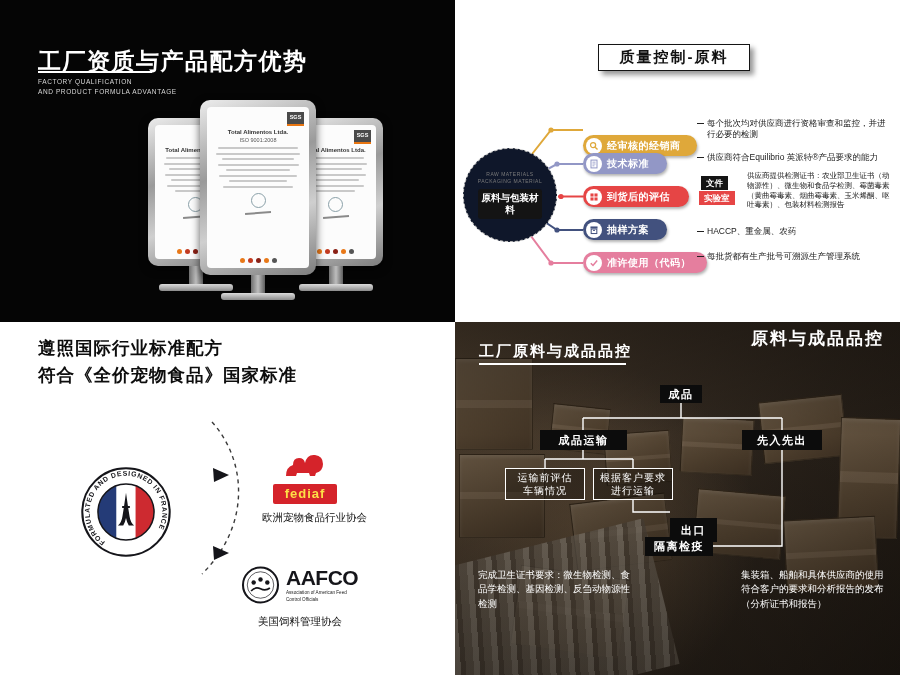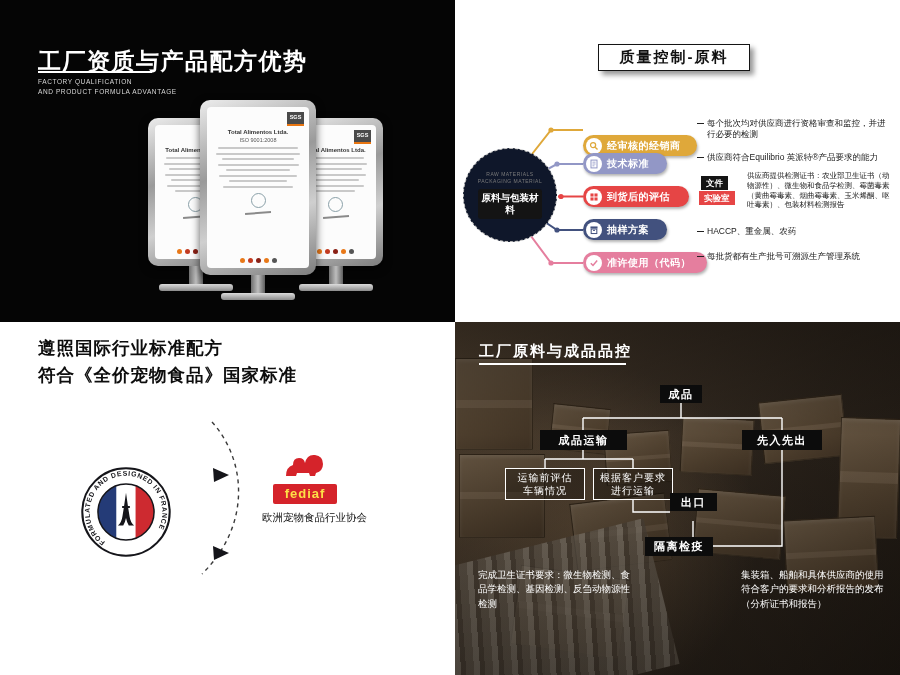--- a/index.html
+++ b/index.html
@@ -313,39 +313,57 @@
     </svg>
 
     <div class="fediaf-block">
       <svg width="46" height="30" viewBox="0 0 46 30">
         <path d="M4 28 Q4 19 11 17 Q11 10 17 10 Q22 10 23 15 Q25 6 33 7 Q41 8 41 16 Q41 23 34 25 L33 28 L28 28 L27 25 L15 25 L14 28 Z" fill="#d5232a"></path>
       </svg>
       <div class="fediaf-box" style="background-color: rgb(213, 35, 42);">fediaf</div>
       <div class="assoc-caption">欧洲宠物食品行业协会</div>
     </div>
 
+    <div class="aafco-block">
+      <div class="aafco-row">
+        <svg width="46" height="46" viewBox="0 0 48 48">
+          <circle cx="24" cy="24" r="20.5" fill="none" stroke="#15151a" stroke-width="2.4"></circle>
+          <circle cx="24" cy="24" r="15.5" fill="none" stroke="#15151a" stroke-width="0.8"></circle>
+          <circle cx="16" cy="21" r="2.6" fill="#15151a"></circle>
+          <circle cx="24" cy="17.5" r="2.6" fill="#15151a"></circle>
+          <circle cx="32" cy="21" r="2.6" fill="#15151a"></circle>
+          <path d="M13 31 Q18 25.5 24 28.5 Q30 31.5 35 27.5" fill="none" stroke="#15151a" stroke-width="2"></path>
+        </svg>
+        <div class="aafco-text">
+          <div class="aafco-name">AAFCO</div>
+          <div class="aafco-sub">Association of American Feed Control Officials</div>
+        </div>
+      </div>
+      <div class="assoc-caption">美国饲料管理协会</div>
+    </div>
   </section>
 
   <section class="q q-br">
     <div class="photo">
       <div class="crate" style="left:0;top:36px;width:78px;height:92px"></div>
       <div class="crate" style="left:4px;top:132px;width:86px;height:84px"></div>
       <div class="crate" style="left:96px;top:84px;width:58px;height:46px;transform:rotate(6deg)"></div>
       <div class="crate" style="left:150px;top:110px;width:66px;height:52px;transform:rotate(-4deg)"></div>
       <div class="crate" style="left:226px;top:96px;width:72px;height:56px;transform:rotate(3deg)"></div>
       <div class="crate" style="left:306px;top:76px;width:84px;height:62px;transform:rotate(-6deg)"></div>
       <div class="crate" style="left:384px;top:96px;width:60px;height:120px;transform:rotate(2deg)"></div>
       <div class="crate" style="left:118px;top:176px;width:96px;height:68px;transform:rotate(-7deg)"></div>
       <div class="crate" style="left:240px;top:170px;width:88px;height:64px;transform:rotate(5deg)"></div>
       <div class="crate" style="left:330px;top:196px;width:92px;height:72px;transform:rotate(-3deg)"></div>
       <div class="crate" style="left:60px;top:250px;width:110px;height:80px;transform:rotate(8deg)"></div>
       <div class="rollers"></div>
     </div>
     <div class="br-shade"></div>
 
+    <div class="br-corner">原料与成品品控</div>
     <div class="br-title">工厂原料与成品品控</div>
     <div class="br-rule"></div>
 
     <svg class="fc-lines" width="445" height="353">
       <g stroke="#ffffff" stroke-width="1.4" fill="none">
         <polyline points="226,81 226,96"></polyline>
         <polyline points="128,96 327,96"></polyline>
         <polyline points="128,96 128,108"></polyline>
         <polyline points="327,96 327,108"></polyline>
         <polyline points="128,128 128,137"></polyline>
@@ -362,20 +380,20 @@
     <div class="fc-node" style="left:85px;top:108px;width:87px;height:20px">成品运输</div>
     <div class="fc-node" style="left:287px;top:108px;width:80px;height:20px">先入先出</div>
     <div class="fc-node outline" style="left:50px;top:146px;width:80px;height:32px">
       <span>运输前评估</span>
       <span>车辆情况</span>
     </div>
     <div class="fc-node outline" style="left:138px;top:146px;width:80px;height:32px">
       <span>根据客户要求</span>
       <span>进行运输</span>
     </div>
-    <div class="fc-node" style="left:215px;top:171px;width:47px;height:18px">出口</div>
+    <div class="fc-node" style="left:215px;top:196px;width:47px;height:24px">出口</div>
     <div class="fc-node" style="left:190px;top:215px;width:68px;height:19px">隔离检疫</div>
 
     <div class="br-note" style="left:23px;top:246px;width:158px">完成卫生证书要求：微生物检测、食品学检测、基因检测、反刍动物源性检测</div>
     <div class="br-note" style="left:286px;top:246px;width:150px">集装箱、船舶和具体供应商的使用符合客户的要求和分析报告的发布（分析证书和报告）</div>
   </section>
 
 </div>
 
 </body></html>

